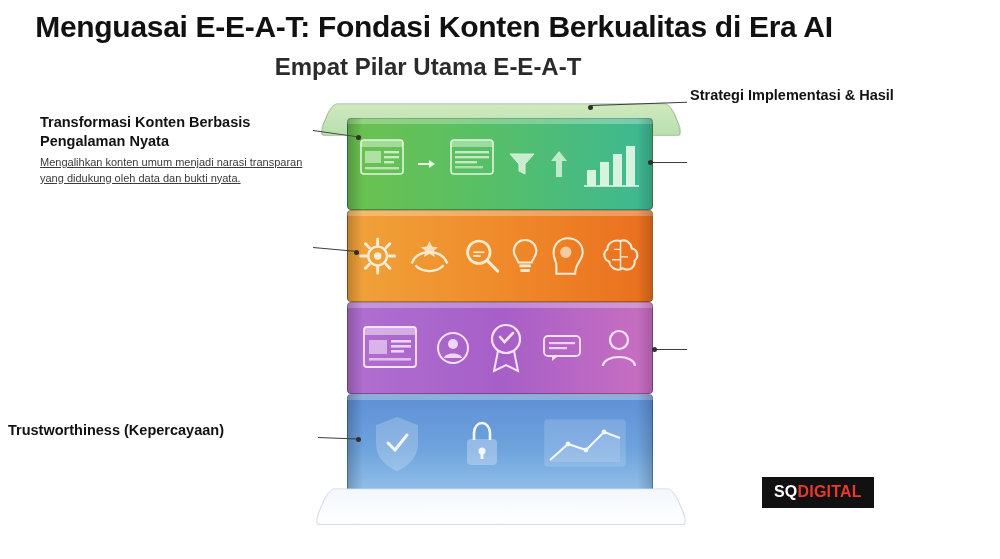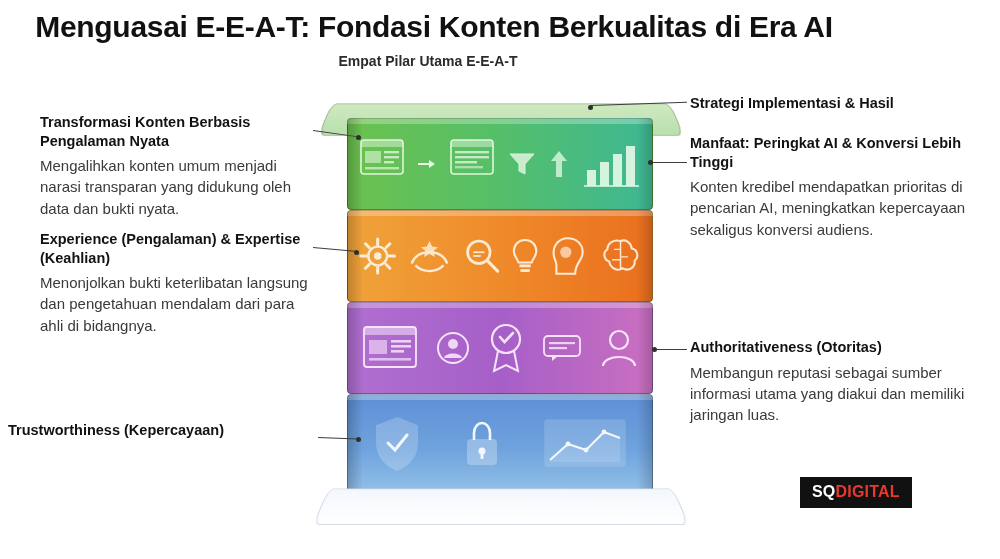--- a/index.html
+++ b/index.html
@@ -33,21 +33,21 @@
     font-weight: bold;
     letter-spacing: -0.3px;
     color: #111111;
   }
   .subtitle {
     position: absolute;
     top: 53px;
     left: 0;
     width: 856px;
     text-align: center;
-    font-size: 14px;
+    font-size: 24px;
     font-weight: bold;
     color: #2b2b2b;
   }
 
   
   .stack {
     position: absolute;
     left: 325px;
     top: 92px;
     width: 350px;
@@ -150,25 +150,26 @@
   
   .callout { position: absolute; }
   .callout .heading {
     font-size: 14.5px;
     font-weight: bold;
     color: #121212;
     line-height: 1.28;
   }
   .callout .desc {
     margin-top: 5px;
-    font-size: 15px;
+    font-size: 11px;
     color: #3a3a3a;
     line-height: 1.42;
-  }
-  .callout.right { text-align: left; margin-top: 8px; }
+    text-decoration: underline;
+  }
+  .callout.right { text-align: left; }
   .callout.left { text-align: left; }
 
   #callout-strategi { left: 690px; top: 86px; width: 290px; }
   #callout-manfaat  { left: 690px; top: 126px; width: 292px; }
   #callout-authority{ left: 690px; top: 330px; width: 290px; }
   #callout-transformasi { left: 40px; top: 113px; width: 272px; }
   #callout-experience   { left: 40px; top: 230px; width: 272px; }
   #callout-trust        { left: 8px; top: 421px; width: 298px; }
 
   
@@ -181,21 +182,21 @@
   .dot {
     position: absolute;
     width: 5px; height: 5px;
     border-radius: 50%;
     background: #2f2f2f;
   }
 
   
   .logo {
     position: absolute;
-    left: 800px;
+    left: 762px;
     top: 477px;
     background: #111111;
     color: #ffffff;
     padding: 6px 12px 7px 12px;
     font-size: 16px;
     font-weight: bold;
     letter-spacing: 0.2px;
   }
   .logo .sq { color: #ffffff; }
   .logo .digital { color: #e8382f; }
@@ -370,39 +371,27 @@
       </div>
     </div>
 
     <div class="base"></div>
   </div>
 
   <div class="callout right" id="callout-strategi">
     <div class="heading">Strategi Implementasi &amp; Hasil</div>
   </div>
 
-  <div class="callout right" id="callout-manfaat">
-    <div class="heading">Manfaat: Peringkat AI &amp; Konversi Lebih Tinggi</div>
-    <div class="desc">Konten kredibel mendapatkan prioritas di pencarian AI, meningkatkan kepercayaan sekaligus konversi audiens.</div>
-  </div>
-
-  <div class="callout right" id="callout-authority">
-    <div class="heading">Authoritativeness (Otoritas)</div>
-    <div class="desc">Membangun reputasi sebagai sumber informasi utama yang diakui dan memiliki jaringan luas.</div>
-  </div>
+
 
   <div class="callout left" id="callout-transformasi">
     <div class="heading">Transformasi Konten Berbasis Pengalaman Nyata</div>
     <div class="desc">Mengalihkan konten umum menjadi narasi transparan yang didukung oleh data dan bukti nyata.</div>
   </div>
 
-  <div class="callout left" id="callout-experience">
-    <div class="heading">Experience (Pengalaman) &amp; Expertise (Keahlian)</div>
-    <div class="desc">Menonjolkan bukti keterlibatan langsung dan pengetahuan mendalam dari para ahli di bidangnya.</div>
-  </div>
 
   <div class="callout left" id="callout-trust">
     <div class="heading">Trustworthiness (Kepercayaan)</div>
   </div>
 
   <div class="leader" style="left:591px; top:105px; width:96px; transform: rotate(-2deg);"></div>
   <div class="dot" style="left:588px; top:105px;"></div>
 
   <div class="leader" style="left:651px; top:162px; width:36px;"></div>
   <div class="dot" style="left:648px; top:160px;"></div>

